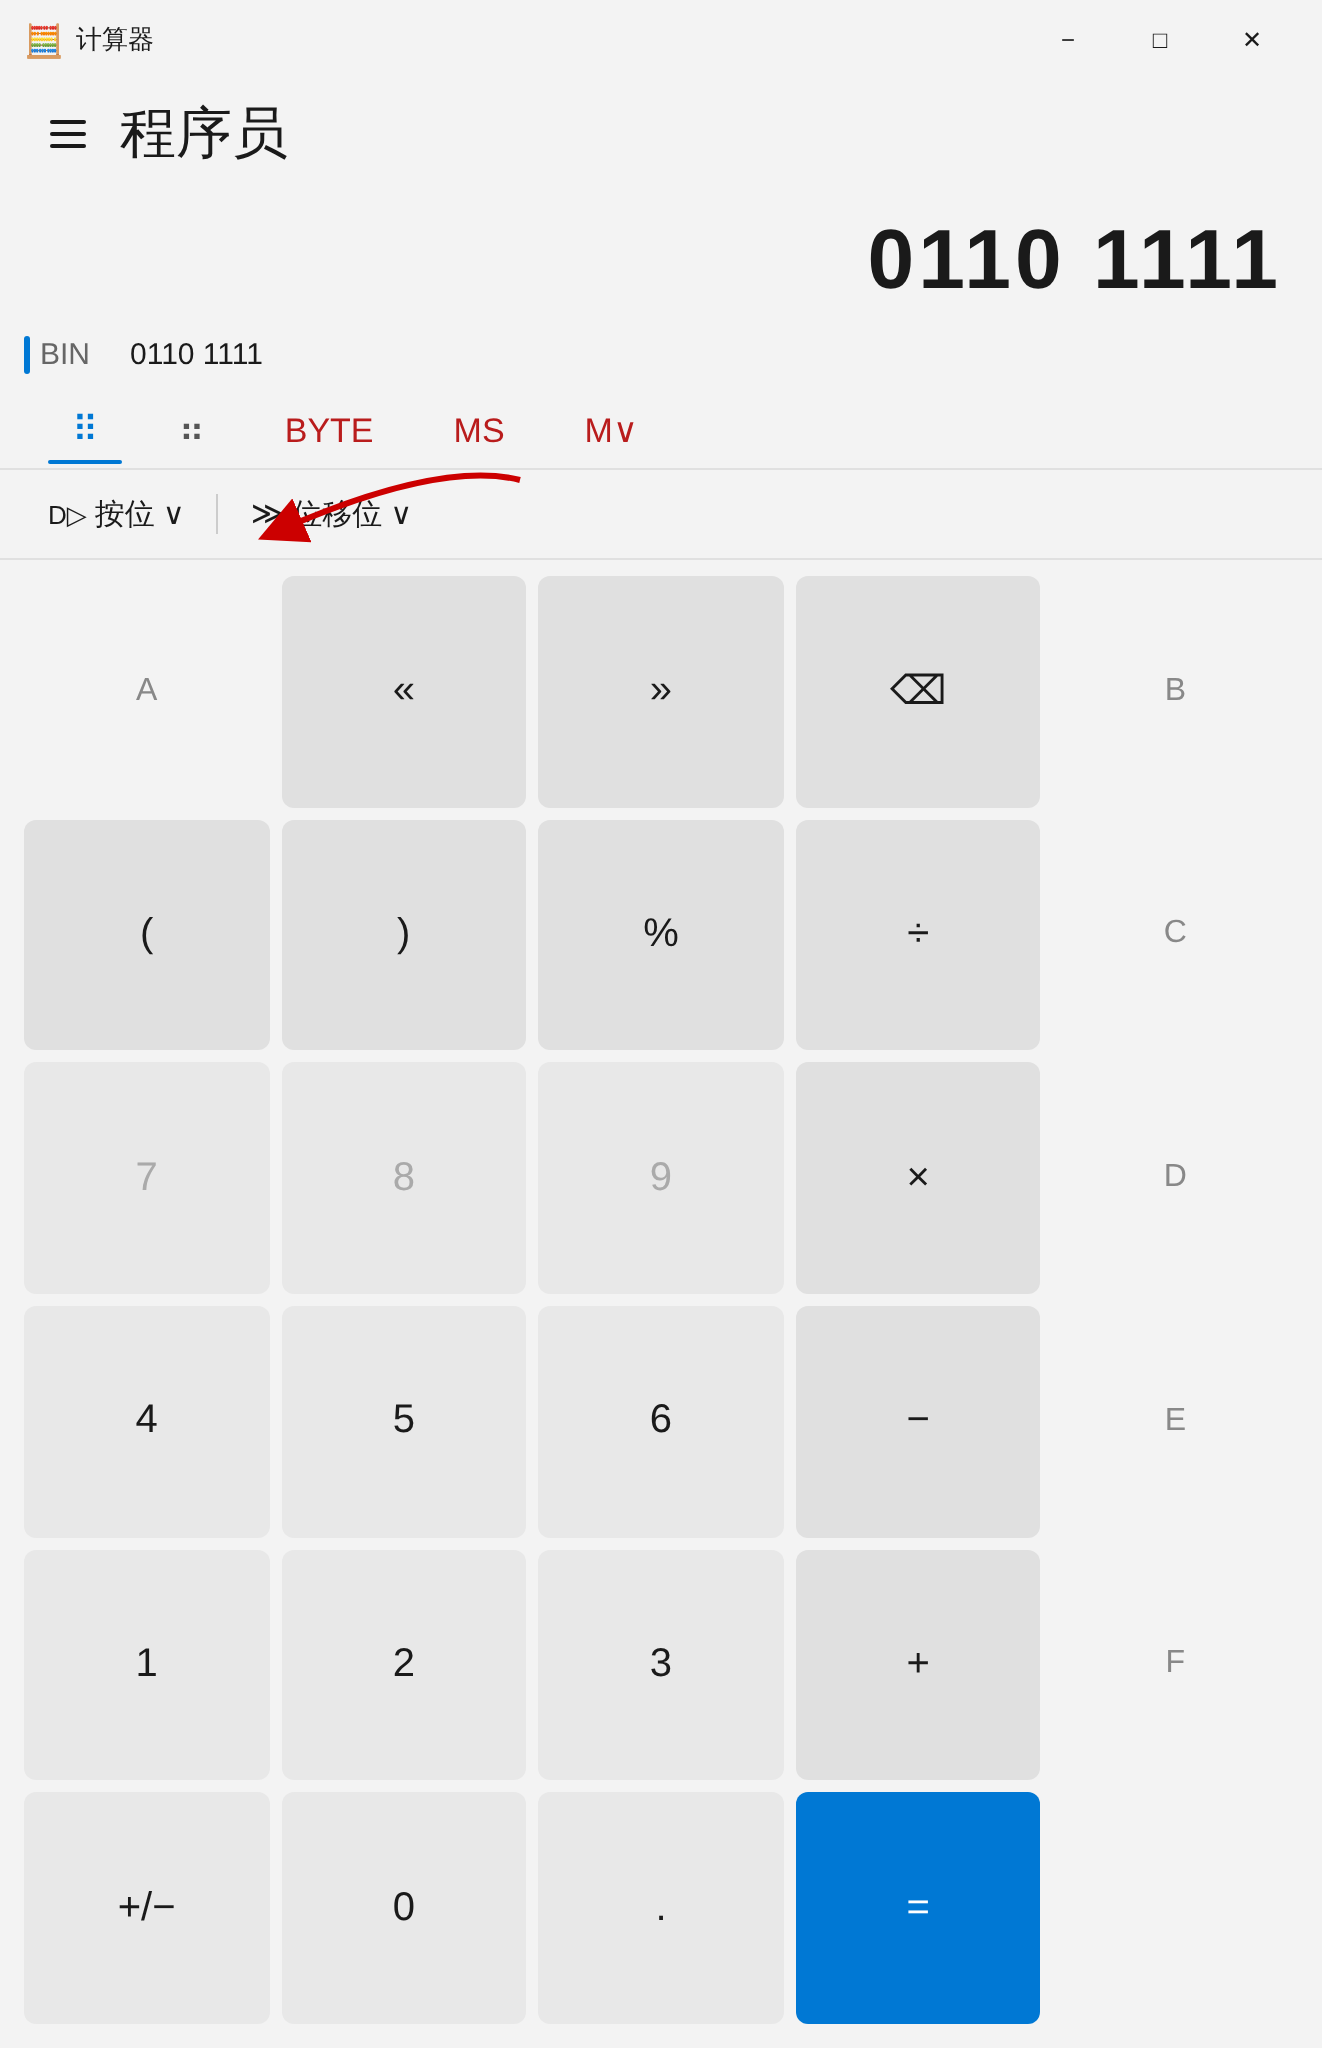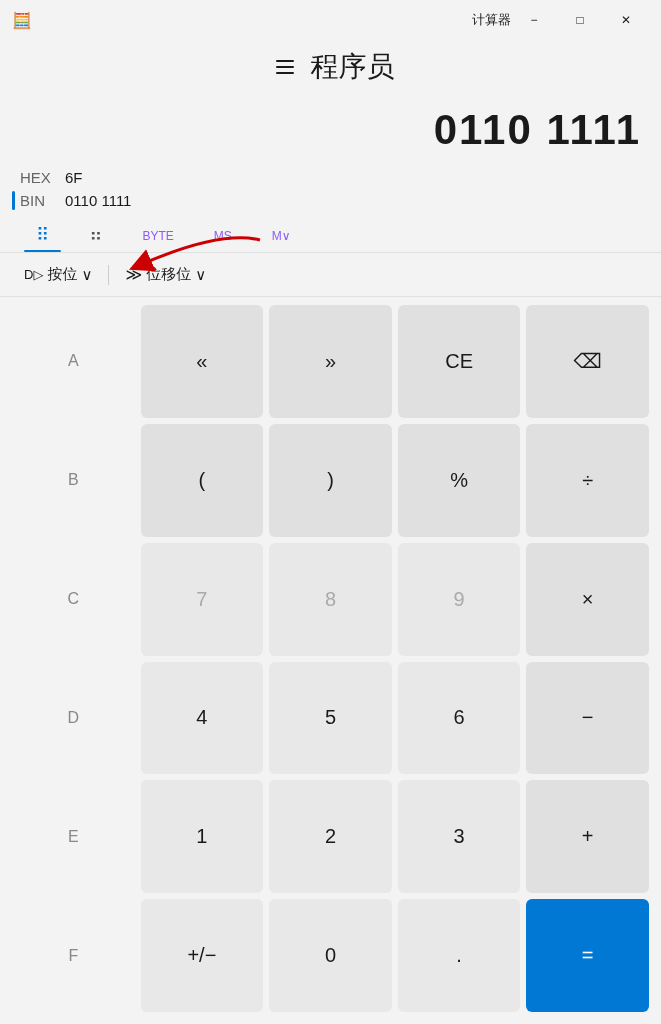--- a/index.html
+++ b/index.html
@@ -29,21 +29,20 @@
     .title-bar-icon {
       width: 18px;
       height: 18px;
       margin-right: 8px;
       flex-shrink: 0;
     }
     .title-bar-text {
       font-size: 13px;
       color: #1a1a1a;
       flex: 1;
-      text-align: right;
     }
     .window-controls {
       display: flex;
       gap: 0;
     }
     .win-btn {
       width: 46px;
       height: 32px;
       border: none;
       background: transparent;
@@ -54,21 +53,20 @@
       align-items: center;
       justify-content: center;
     }
 
     
     .app-header {
       display: flex;
       align-items: center;
       padding: 8px 16px 4px 16px;
       flex-shrink: 0;
-      justify-content: center;
     }
     .hamburger-btn {
       width: 36px;
       height: 36px;
       background: transparent;
       border: none;
       cursor: pointer;
       display: flex;
       align-items: center;
       justify-content: center;
@@ -167,22 +165,22 @@
       height: 2px;
       background: #0078d4;
       border-radius: 1px;
     }
     .tab-icon {
       font-size: 18px;
       color: #555;
       line-height: 1;
     }
     .tab-text {
-      font-size: 12px;
-      color: #8b5cf6;
+      font-size: 17px;
+      color: #b91c1c;
       margin-top: 2px;
     }
     .tab-item.active .tab-icon,
     .tab-item.active .tab-text {
       color: #0078d4;
     }
 
     
     .bitops-toolbar {
       display: flex;
@@ -275,24 +273,20 @@
       </div>
     </button>
     <span class="app-title">程序员</span>
   </div>
 
   <div class="display-area">
     <div class="main-display">0110 1111</div>
   </div>
 
   <div class="bases-panel">
-    <div class="base-row">
-      <span class="base-label">HEX</span>
-      <span class="base-value">6F</span>
-    </div>
     <div class="base-row active">
       <span class="base-label">BIN</span>
       <span class="base-value">0110 1111</span>
     </div>
   </div>
 
   <div class="tabs-bar">
     <button class="tab-item active">
       <span class="tab-icon">⠿</span>
     </button>
@@ -321,21 +315,20 @@
       <span style="font-size:16px;">≫</span>
       <span>位移位</span>
       <span>∨</span>
     </button>
   </div>
 
   <div class="calc-grid" id="calc-grid">
   <button class="calc-btn side-label" style="background: transparent; color: rgb(136, 136, 136); cursor: default;">A</button>
       <button class="calc-btn operator">«</button>
       <button class="calc-btn operator">»</button>
-      <button class="calc-btn operator">CE</button>
       <button class="calc-btn operator">⌫</button>
       <button class="calc-btn side-label" style="background: transparent; color: rgb(136, 136, 136); cursor: default;">B</button>
       <button class="calc-btn operator">(</button>
       <button class="calc-btn operator">)</button>
       <button class="calc-btn operator">%</button>
       <button class="calc-btn operator">÷</button>
       <button class="calc-btn side-label" style="background: transparent; color: rgb(136, 136, 136); cursor: default;">C</button>
       <button class="calc-btn disabled">7</button>
       <button class="calc-btn disabled">8</button>
       <button class="calc-btn disabled">9</button>

